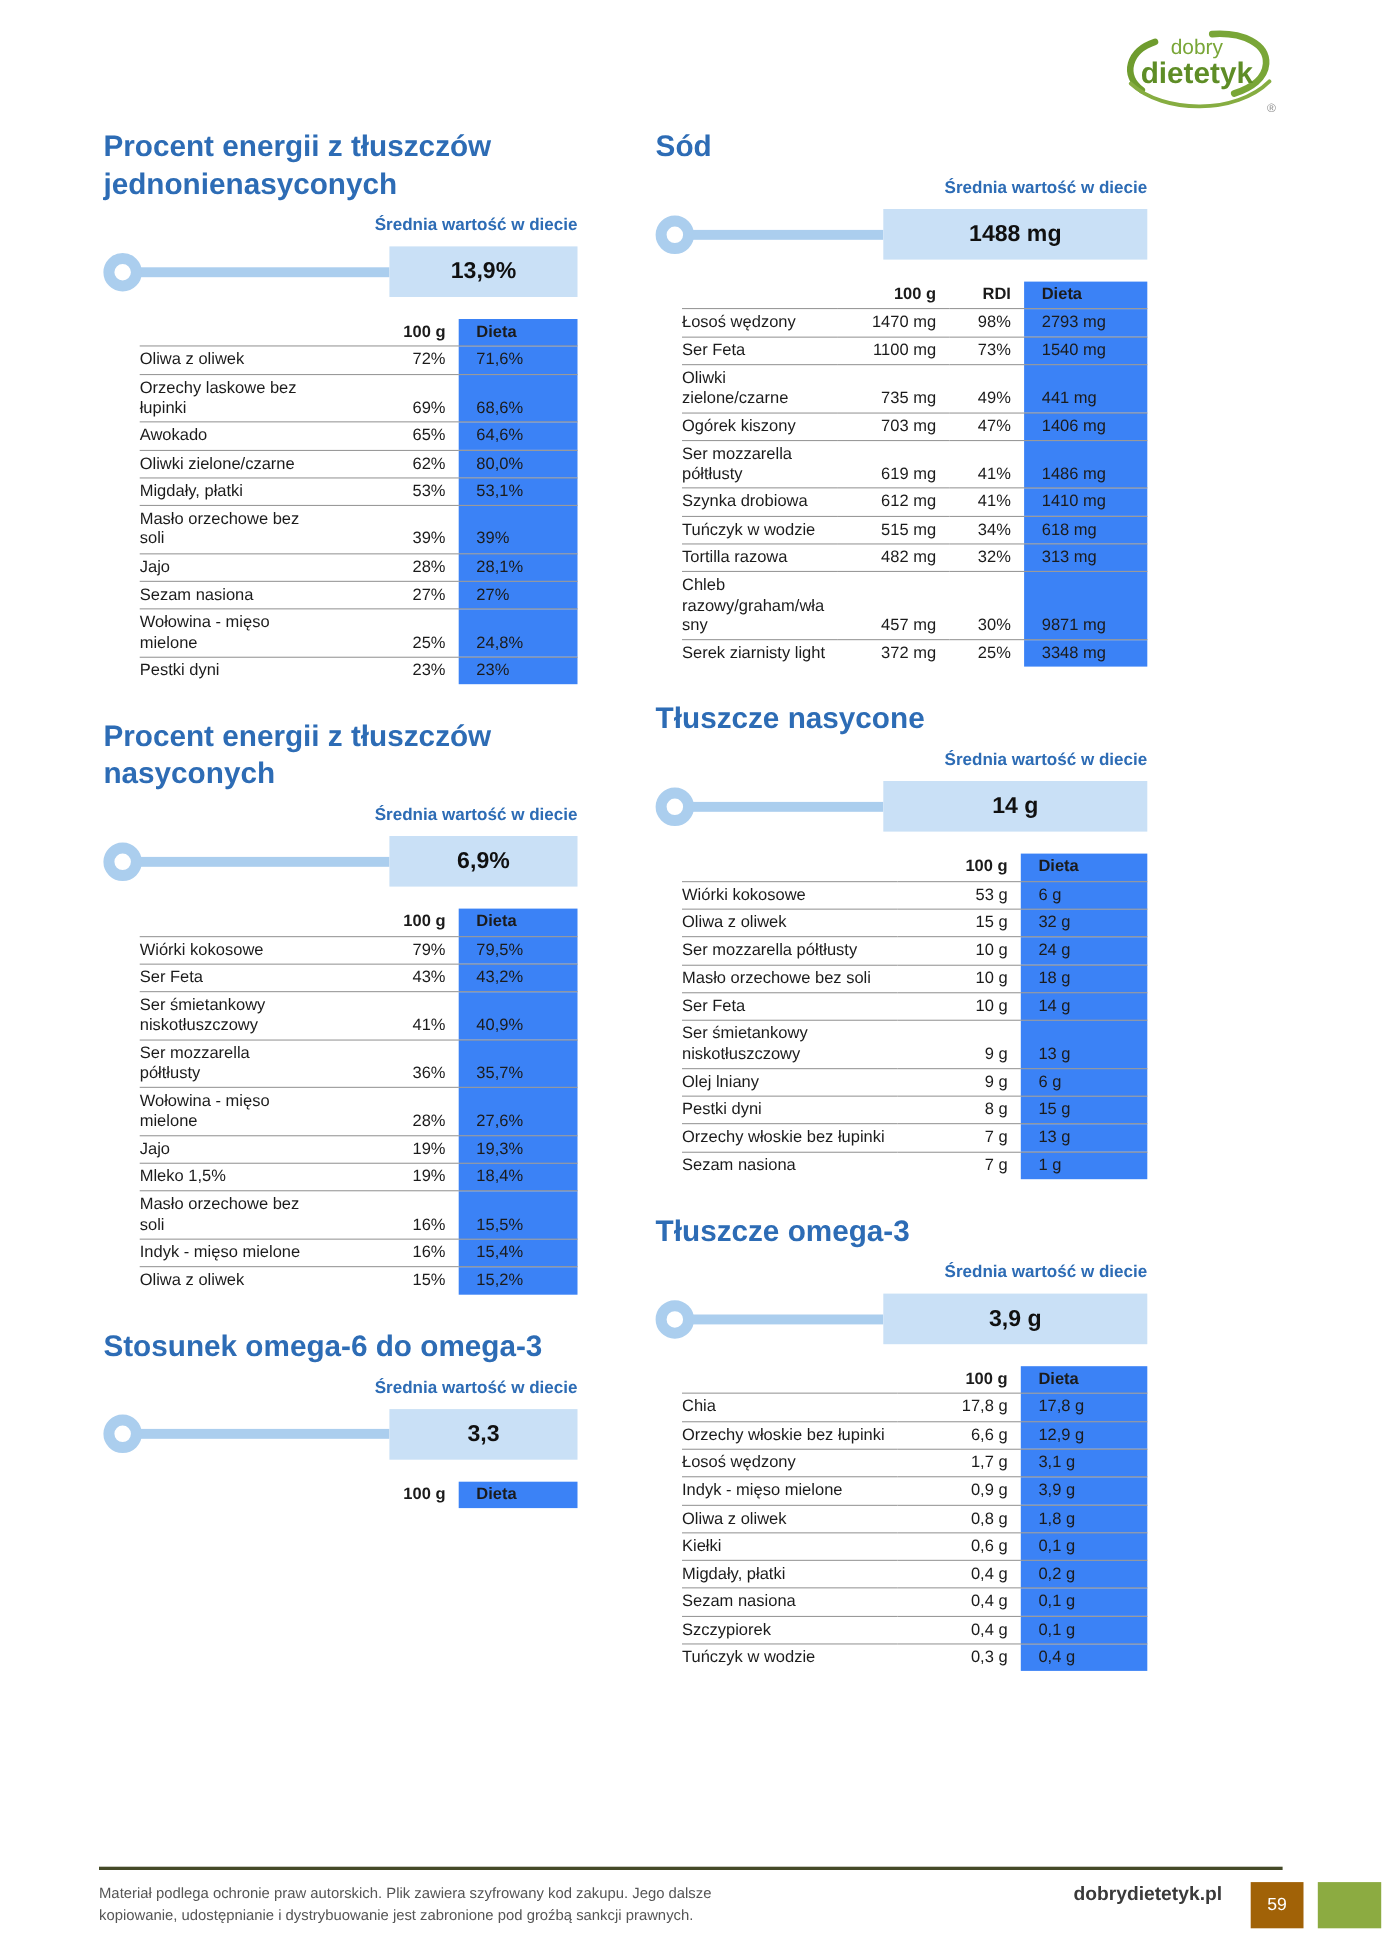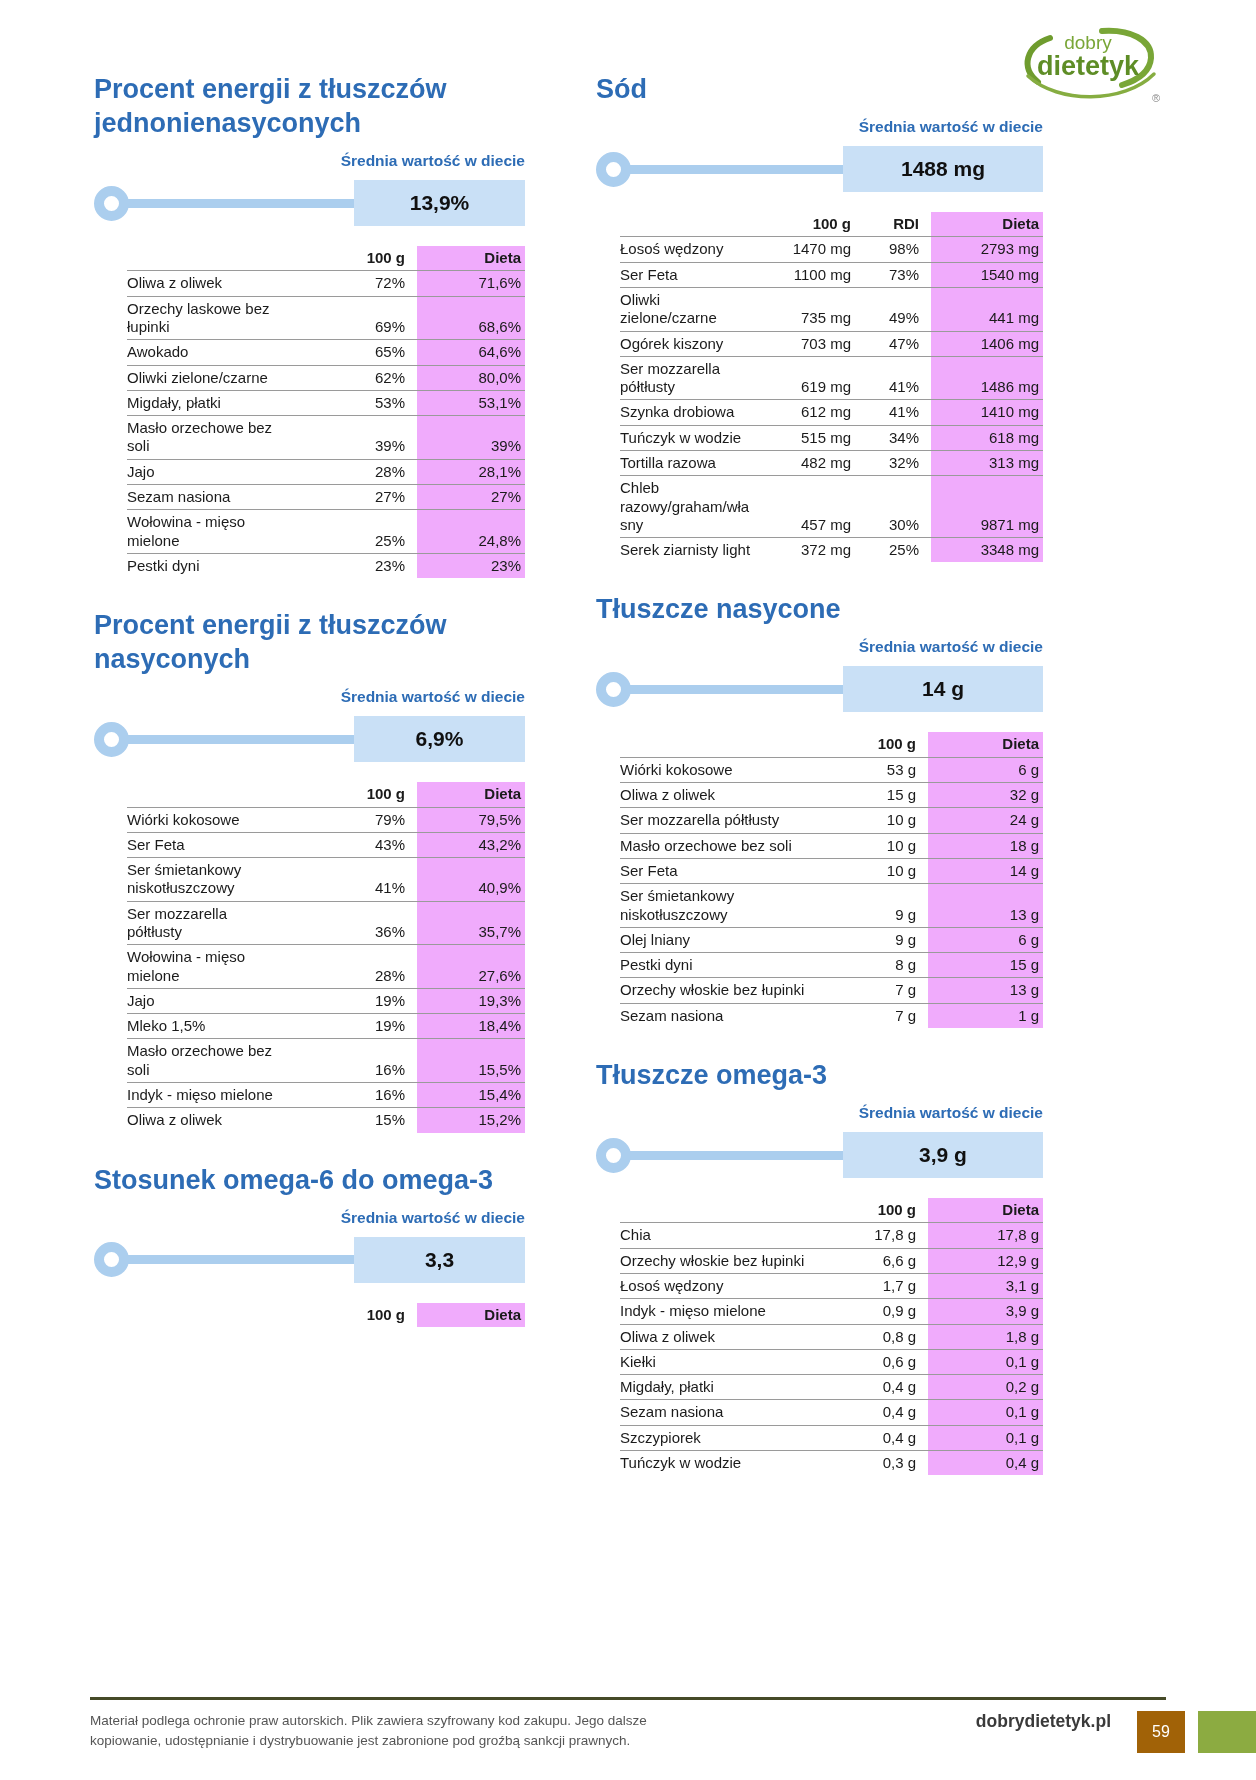--- a/index.html
+++ b/index.html
@@ -3,50 +3,50 @@
 <meta charset="utf-8">
 <style>
   html,body{margin:0;padding:0;background:#fff;}
   .page{
     position:relative;width:1256px;height:1780px;margin:0 auto;background:#fff;
     font-family:"Liberation Sans", sans-serif;color:#1b1b1b;overflow:hidden;
   }
   
   .logo{position:absolute;top:24px;right:94px;width:150px;height:84px;}
   
-  .content{display:flex;padding:72px 0 0 94px;}
+  .content{display:flex;padding:116px 0 0 94px;}
   .col-left{width:431px;margin-right:71px;flex:none;}
   .col-right{width:447px;flex:none;}
   .section{margin-bottom:30px;}
   .section-title{
     margin:0 0 12px 0;font-size:27px;line-height:1.26;font-weight:bold;color:#2d6cb5;
   }
   .avg-label{
     text-align:right;color:#2d6cb5;font-weight:bold;font-size:15.5px;margin-bottom:10px;
   }
   
   .gauge{display:flex;align-items:center;height:46px;margin-bottom:20px;}
   .dot{
     flex:none;width:15px;height:15px;border:10px solid #abceee;border-radius:50%;
     background:#fff;z-index:1;
   }
   .track{flex:1;height:9px;background:#abceee;margin-left:-3px;}
   .pill{
     flex:none;width:171px;height:46px;background:#c9e0f6;display:flex;align-items:center;
     justify-content:center;font-size:21px;font-weight:bold;color:#101010;
   }
-  .col-right .pill{width:200px;}
+  .col-right .pill{width:240px;}
   
   table{border-collapse:collapse;font-size:15px;color:#1b1b1b;table-layout:fixed;}
   th,td{padding:3px 0;line-height:1.22;vertical-align:bottom;font-weight:normal;}
   th{font-weight:bold;}
   tbody tr{border-top:1px solid #9a9a9a;}
   .c-label{text-align:left;padding-right:6px;word-wrap:break-word;}
   .c-num{text-align:right;white-space:nowrap;padding-right:12px;}
-  .c-gray{background:#f0abfc;padding-right:4px;padding-left:16px;text-align:right;white-space:nowrap;}
+  .c-gray{background:#3b82f6;padding-right:4px;padding-left:16px;text-align:left;white-space:nowrap;}
   .t3{width:398px;margin-left:33px;}
   .t3 th:nth-child(2){width:115px;}
   .t3 th:nth-child(3){width:88px;}
   .col-right .t3{width:423px;margin-left:24px;}
   .col-right .t3 th:nth-child(2){width:100px;}
   .col-right .t3 th:nth-child(3){width:95px;}
   .t4{width:423px;margin-left:24px;}
   .t4 th:nth-child(2){width:90px;}
   .t4 th:nth-child(3){width:56px;}
   .t4 th:nth-child(4){width:92px;}

